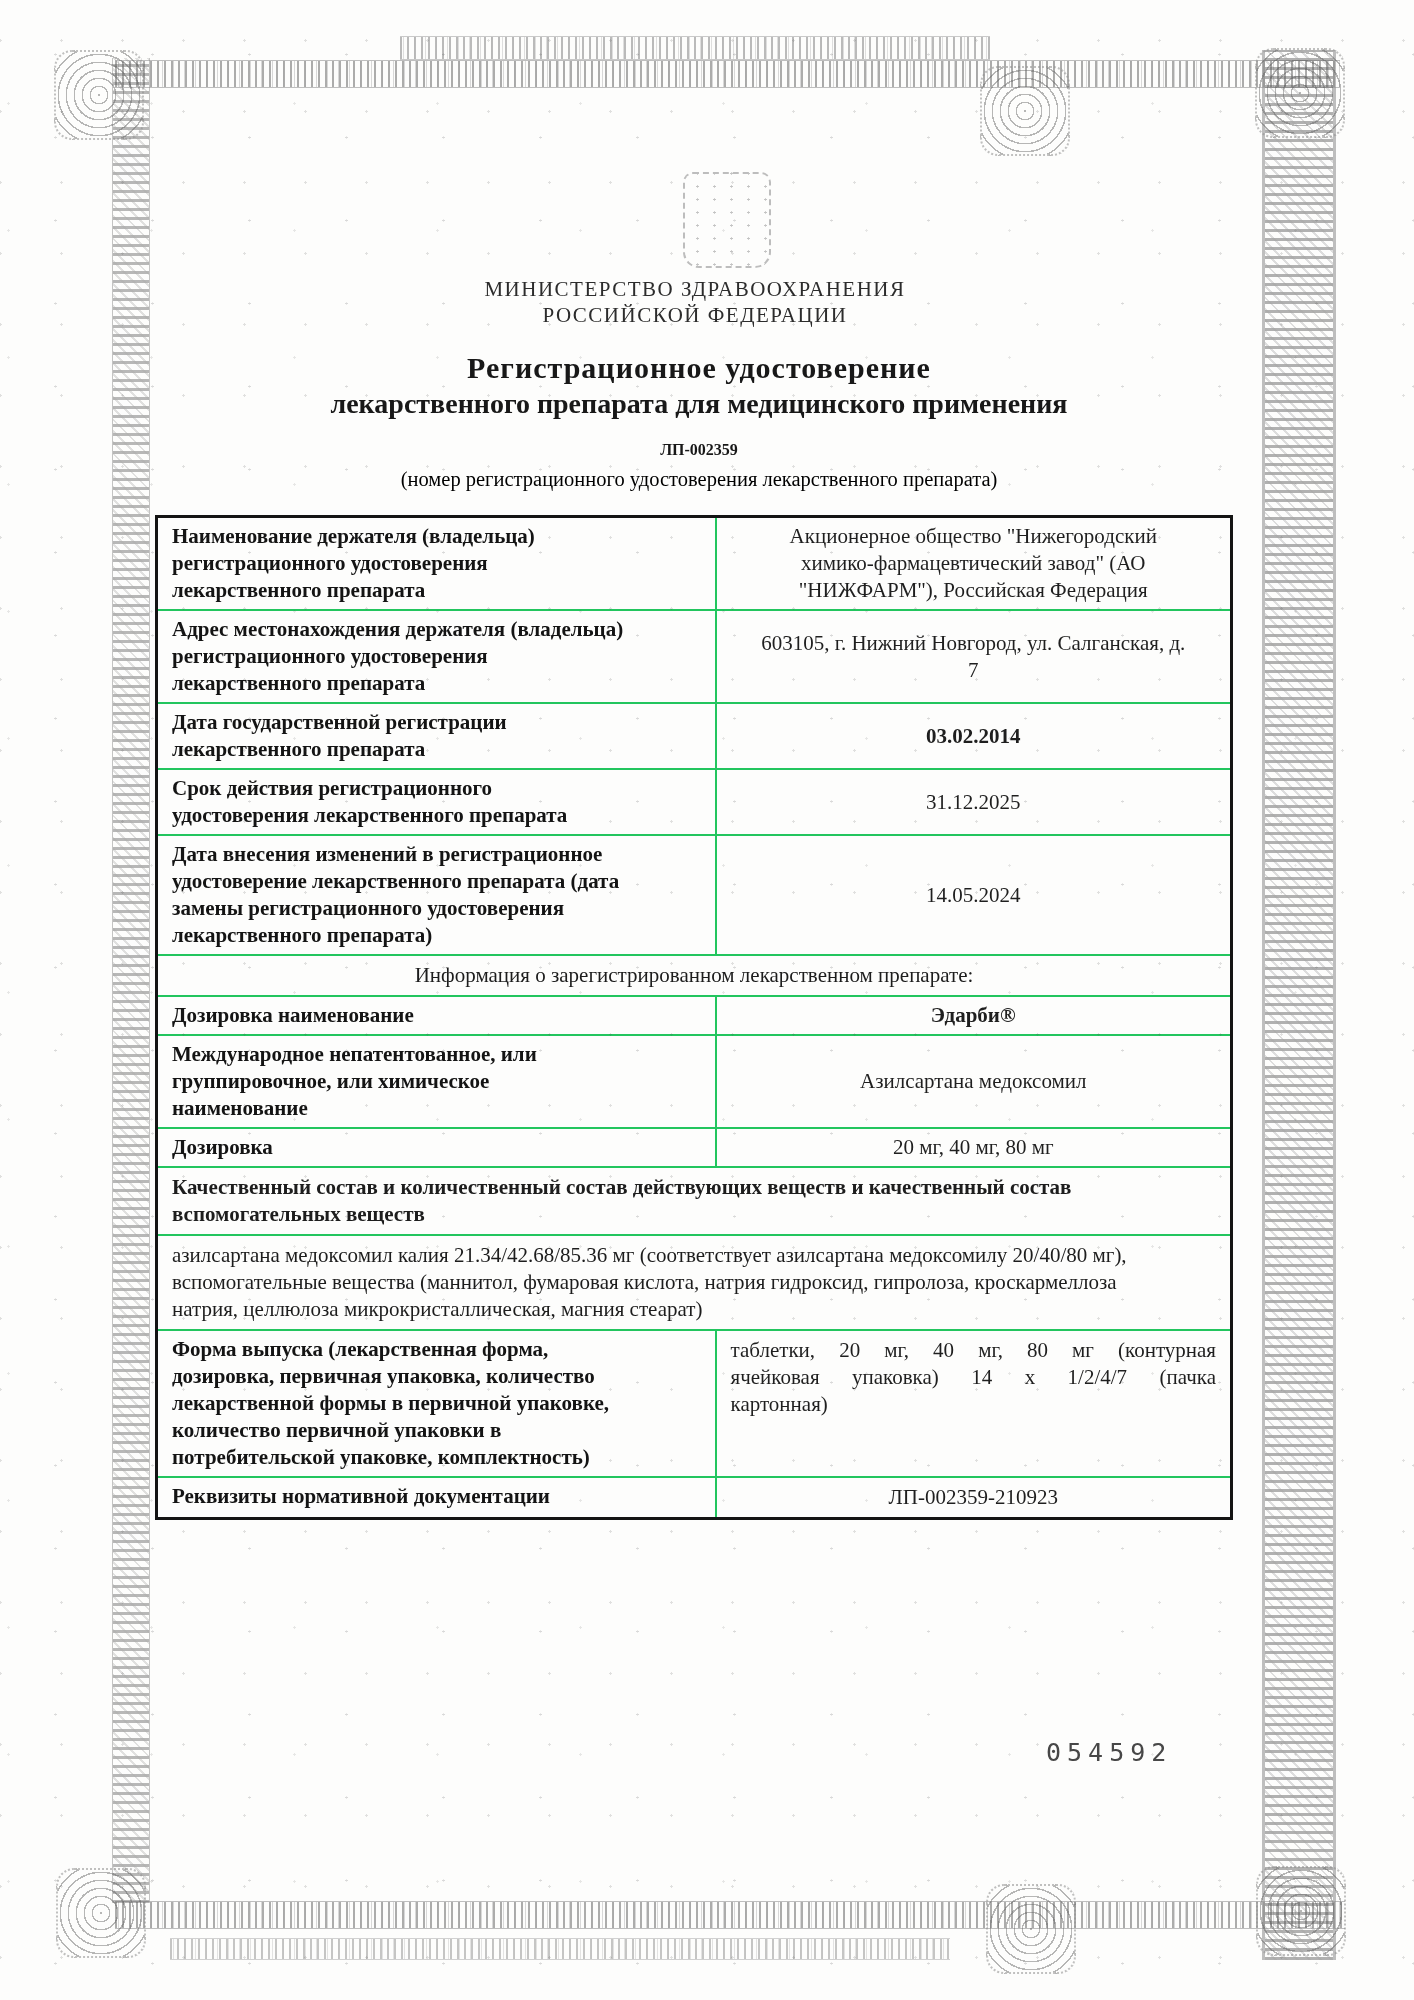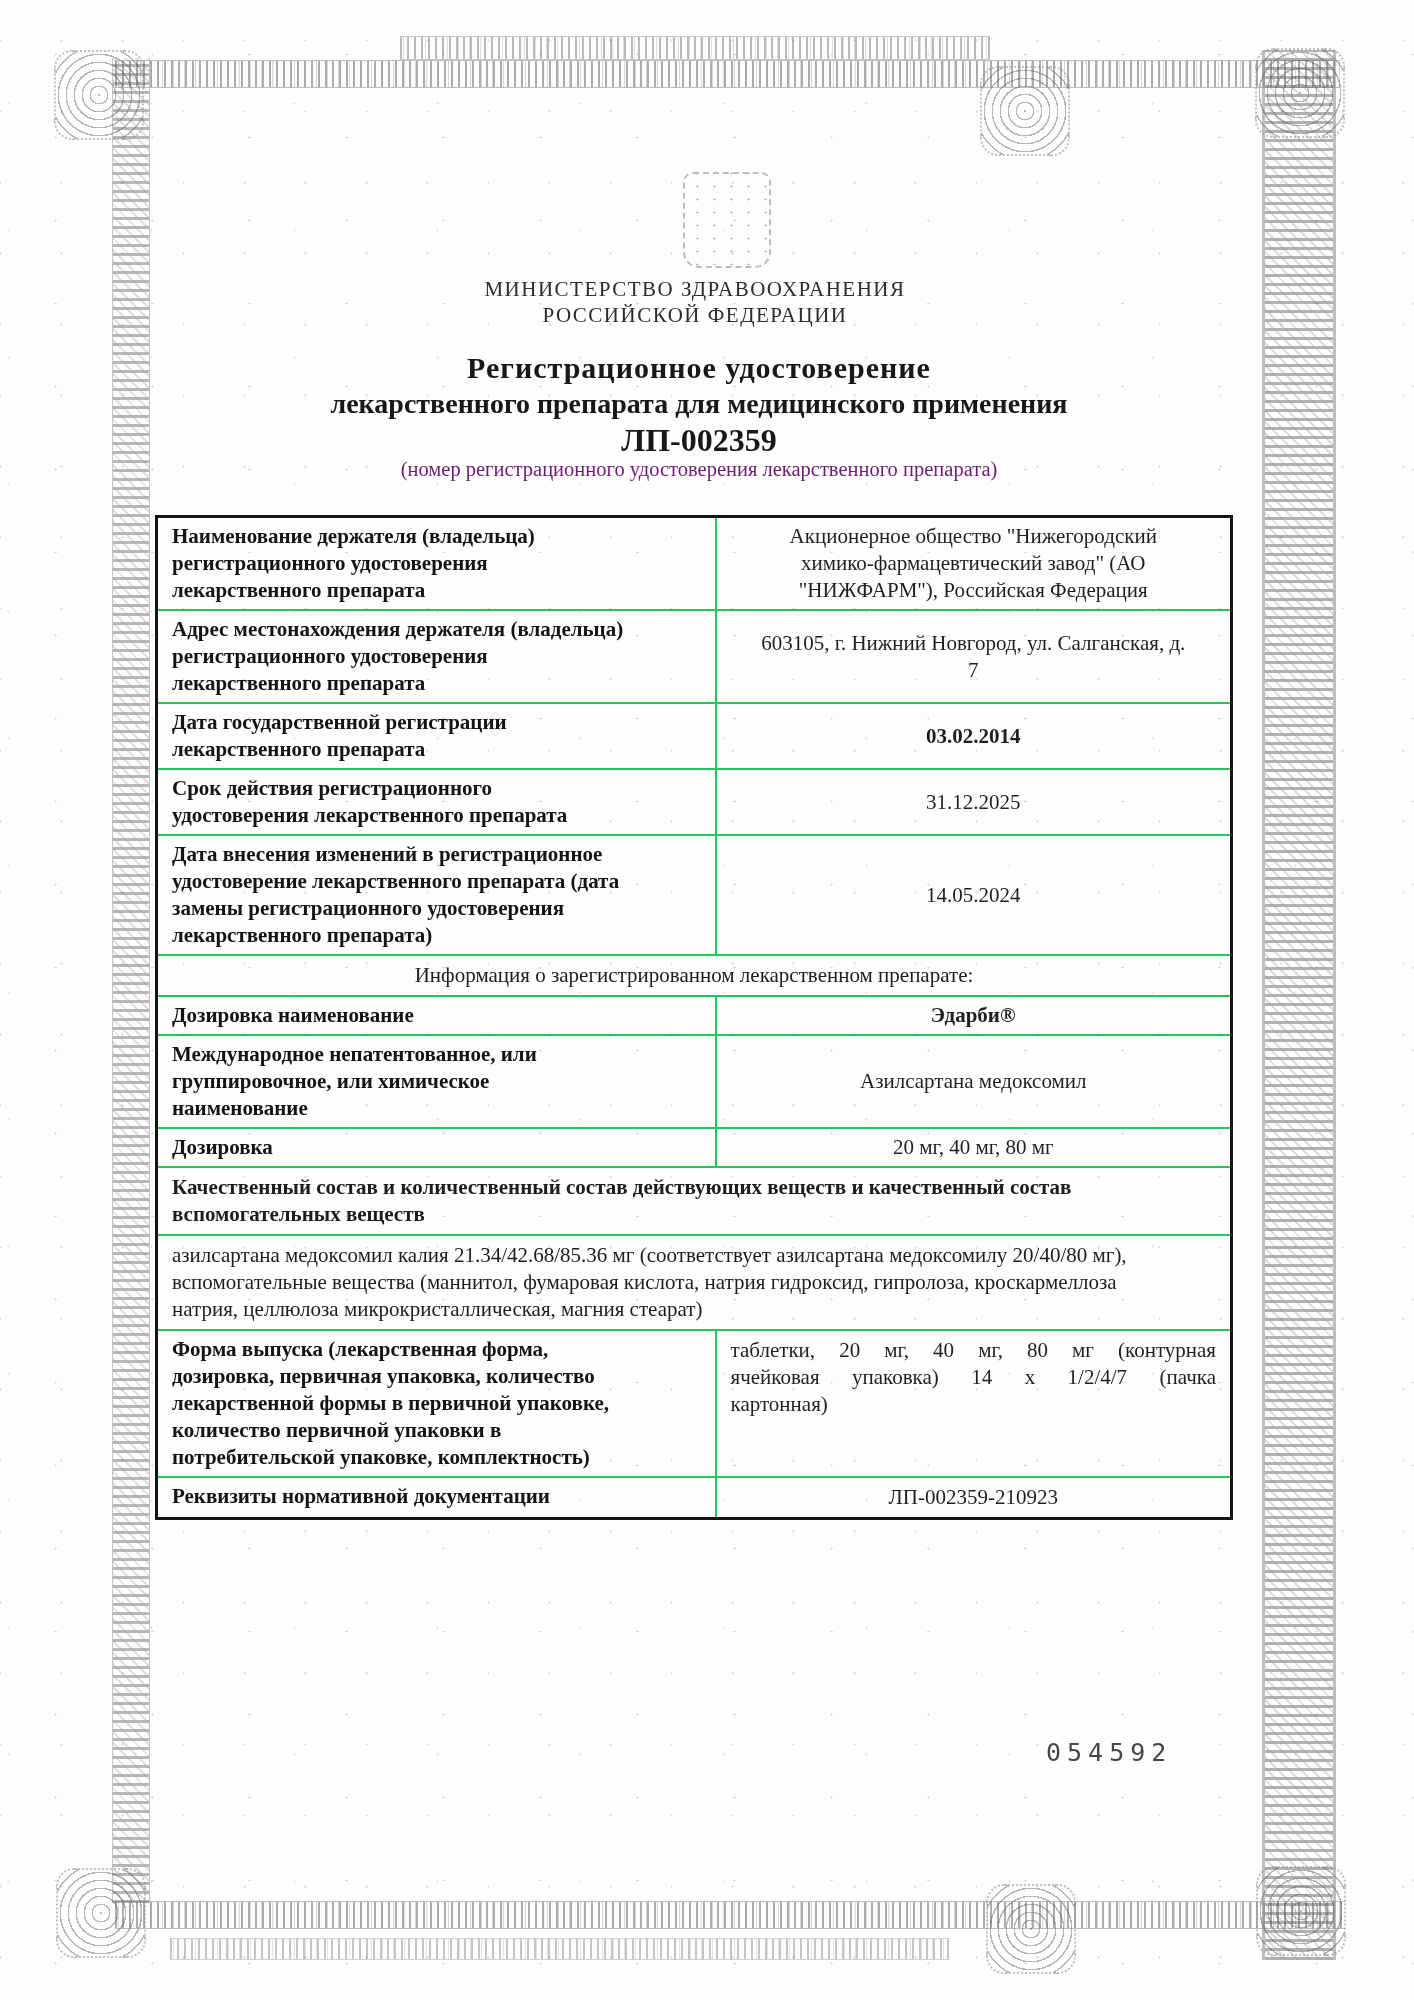--- a/index.html
+++ b/index.html
@@ -47,22 +47,22 @@
     border:2px dashed #b3b3b3;border-radius:10px 10px 16px 16px;opacity:.85;
     background:radial-gradient(rgba(130,130,130,.55) 1.2px, transparent 1.6px);
     background-size:17px 13px;background-position:4px 6px;}
 
   
   .ministry-block{position:absolute;left:155px;top:276px;width:1080px;text-align:center;
     color:#2c2c2c;font-size:21px;line-height:26px;letter-spacing:1.5px;}
   .title-block{position:absolute;left:144px;top:350px;width:1110px;text-align:center;color:#181818;}
   .title-l1{font-size:30px;font-weight:700;line-height:36px;letter-spacing:1px;}
   .title-l2{font-size:28px;font-weight:700;line-height:36px;}
-  .reg-num{font-size:32px;font-weight:700;line-height:32px;margin-top:2px;}
-  .reg-cap{font-size:20.5px;line-height:26px;color:#701a75;text-align:center;}
+  .reg-num{font-size:16px;font-weight:700;line-height:32px;margin-top:12px;}
+  .reg-cap{font-size:20.5px;line-height:26px;color:#000000;text-align:center;}
 
   
   table.reg{position:absolute;left:155px;top:515px;width:1078px;border-collapse:collapse;
     border:3px solid #141414;color:#1d1d1d;font-size:21px;line-height:27px;}
   table.reg td{border:2px solid #22c55e;}
   td.lbl{width:52%;font-weight:700;vertical-align:top;text-align:left;color:#141414;
     padding:5px 88px 5px 14px;}
   td.val{vertical-align:middle;text-align:center;color:#1f1f1f;padding:5px 40px;}
   td.v-bold{font-weight:700;}
   td.v-left{text-align:center;padding:6px 14px;}

